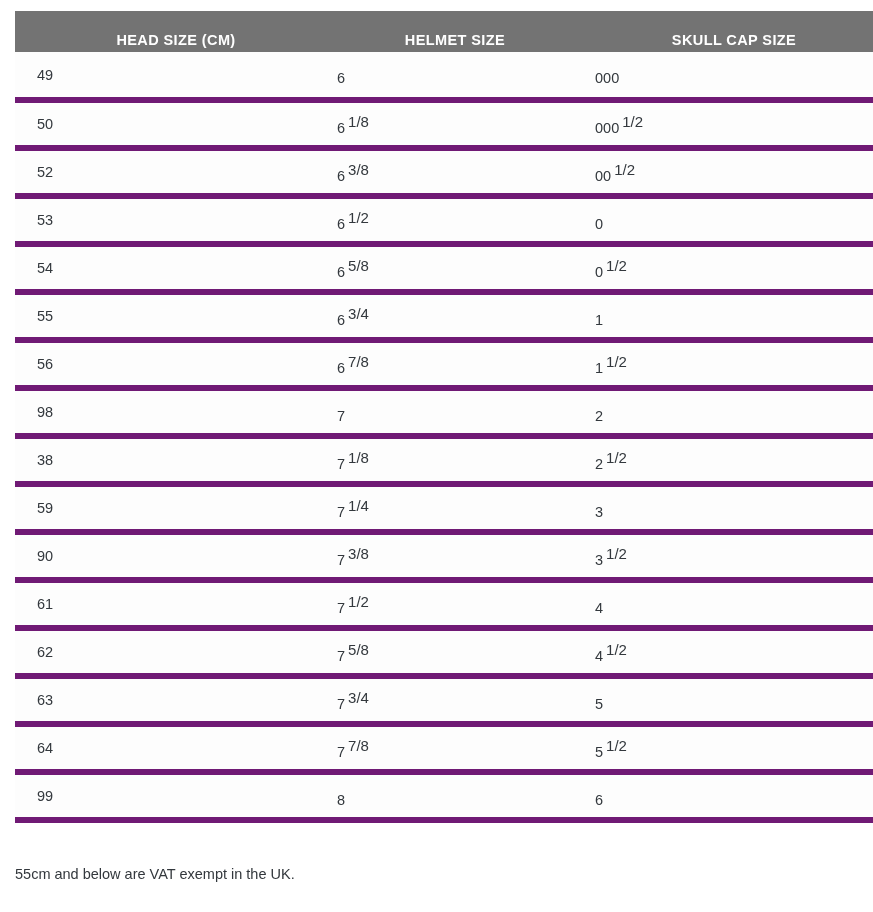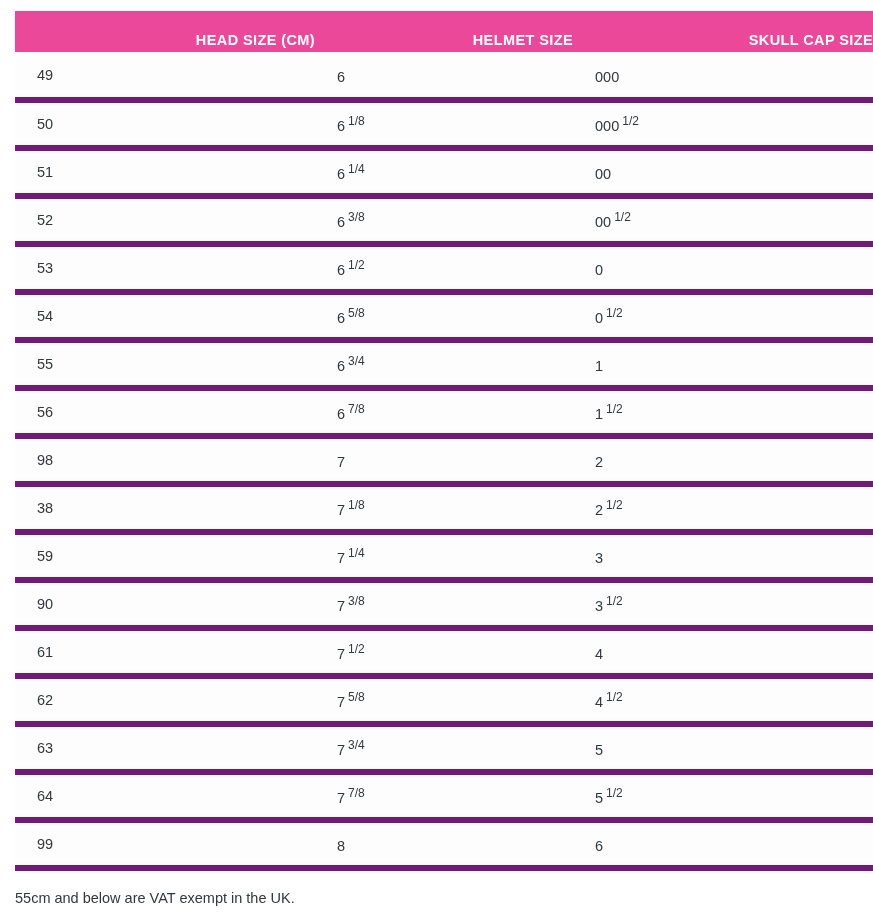--- a/index.html
+++ b/index.html
@@ -21,23 +21,23 @@
     background: #ffffff;
     padding-top: 11px;
   }
   .size-table {
     width: 858px;
     margin-left: 15px;
     border-collapse: collapse;
     table-layout: fixed;
   }
   .size-table thead th {
-    background: #ec4899;
+    background: #737373;
     color: #ffffff;
-    text-align: right;
+    text-align: center;
     font-size: 14.5px;
     font-weight: bold;
     letter-spacing: 0.4px;
     height: 41px;
     padding: 16px 0 0 22px;
     vertical-align: middle;
     white-space: nowrap;
   }
   .col-head  { width: 300px; }
   .col-helm  { width: 258px; }
@@ -49,29 +49,29 @@
     font-size: 14.5px;
     color: #33383d;
     border-bottom: 6px solid #701a75;
     vertical-align: middle;
     background: #fdfdfd;
     white-space: nowrap;
   }
   .size-table tbody tr:first-child td { border-top: none; }
 
   .frac {
-    font-size: 12px;
+    font-size: 15px;
     vertical-align: super;
     margin-left: 3px;
     letter-spacing: 0;
   }
   .note {
     position: absolute;
     left: 15px;
-    top: 890px;
+    top: 866px;
     font-size: 14.5px;
     color: #33383d;
     white-space: nowrap;
   }
 </style>
 </head>
 <body>
 
 <div class="page">
 
@@ -86,25 +86,20 @@
     <tbody id="table-body">
         <tr>
           <td><span>49</span></td>
           <td><span>6</span><sup class="frac"></sup></td>
           <td><span>000</span><sup class="frac"></sup></td>
         </tr>
         <tr>
           <td><span>50</span></td>
           <td><span>6</span><sup class="frac">1/8</sup></td>
           <td><span>000</span><sup class="frac">1/2</sup></td>
-        </tr>
-        <tr>
-          <td><span>51</span></td>
-          <td><span>6</span><sup class="frac">1/4</sup></td>
-          <td><span>00</span><sup class="frac"></sup></td>
         </tr>
         <tr>
           <td><span>52</span></td>
           <td><span>6</span><sup class="frac">3/8</sup></td>
           <td><span>00</span><sup class="frac">1/2</sup></td>
         </tr>
         <tr>
           <td><span>53</span></td>
           <td><span>6</span><sup class="frac">1/2</sup></td>
           <td><span>0</span><sup class="frac"></sup></td>

